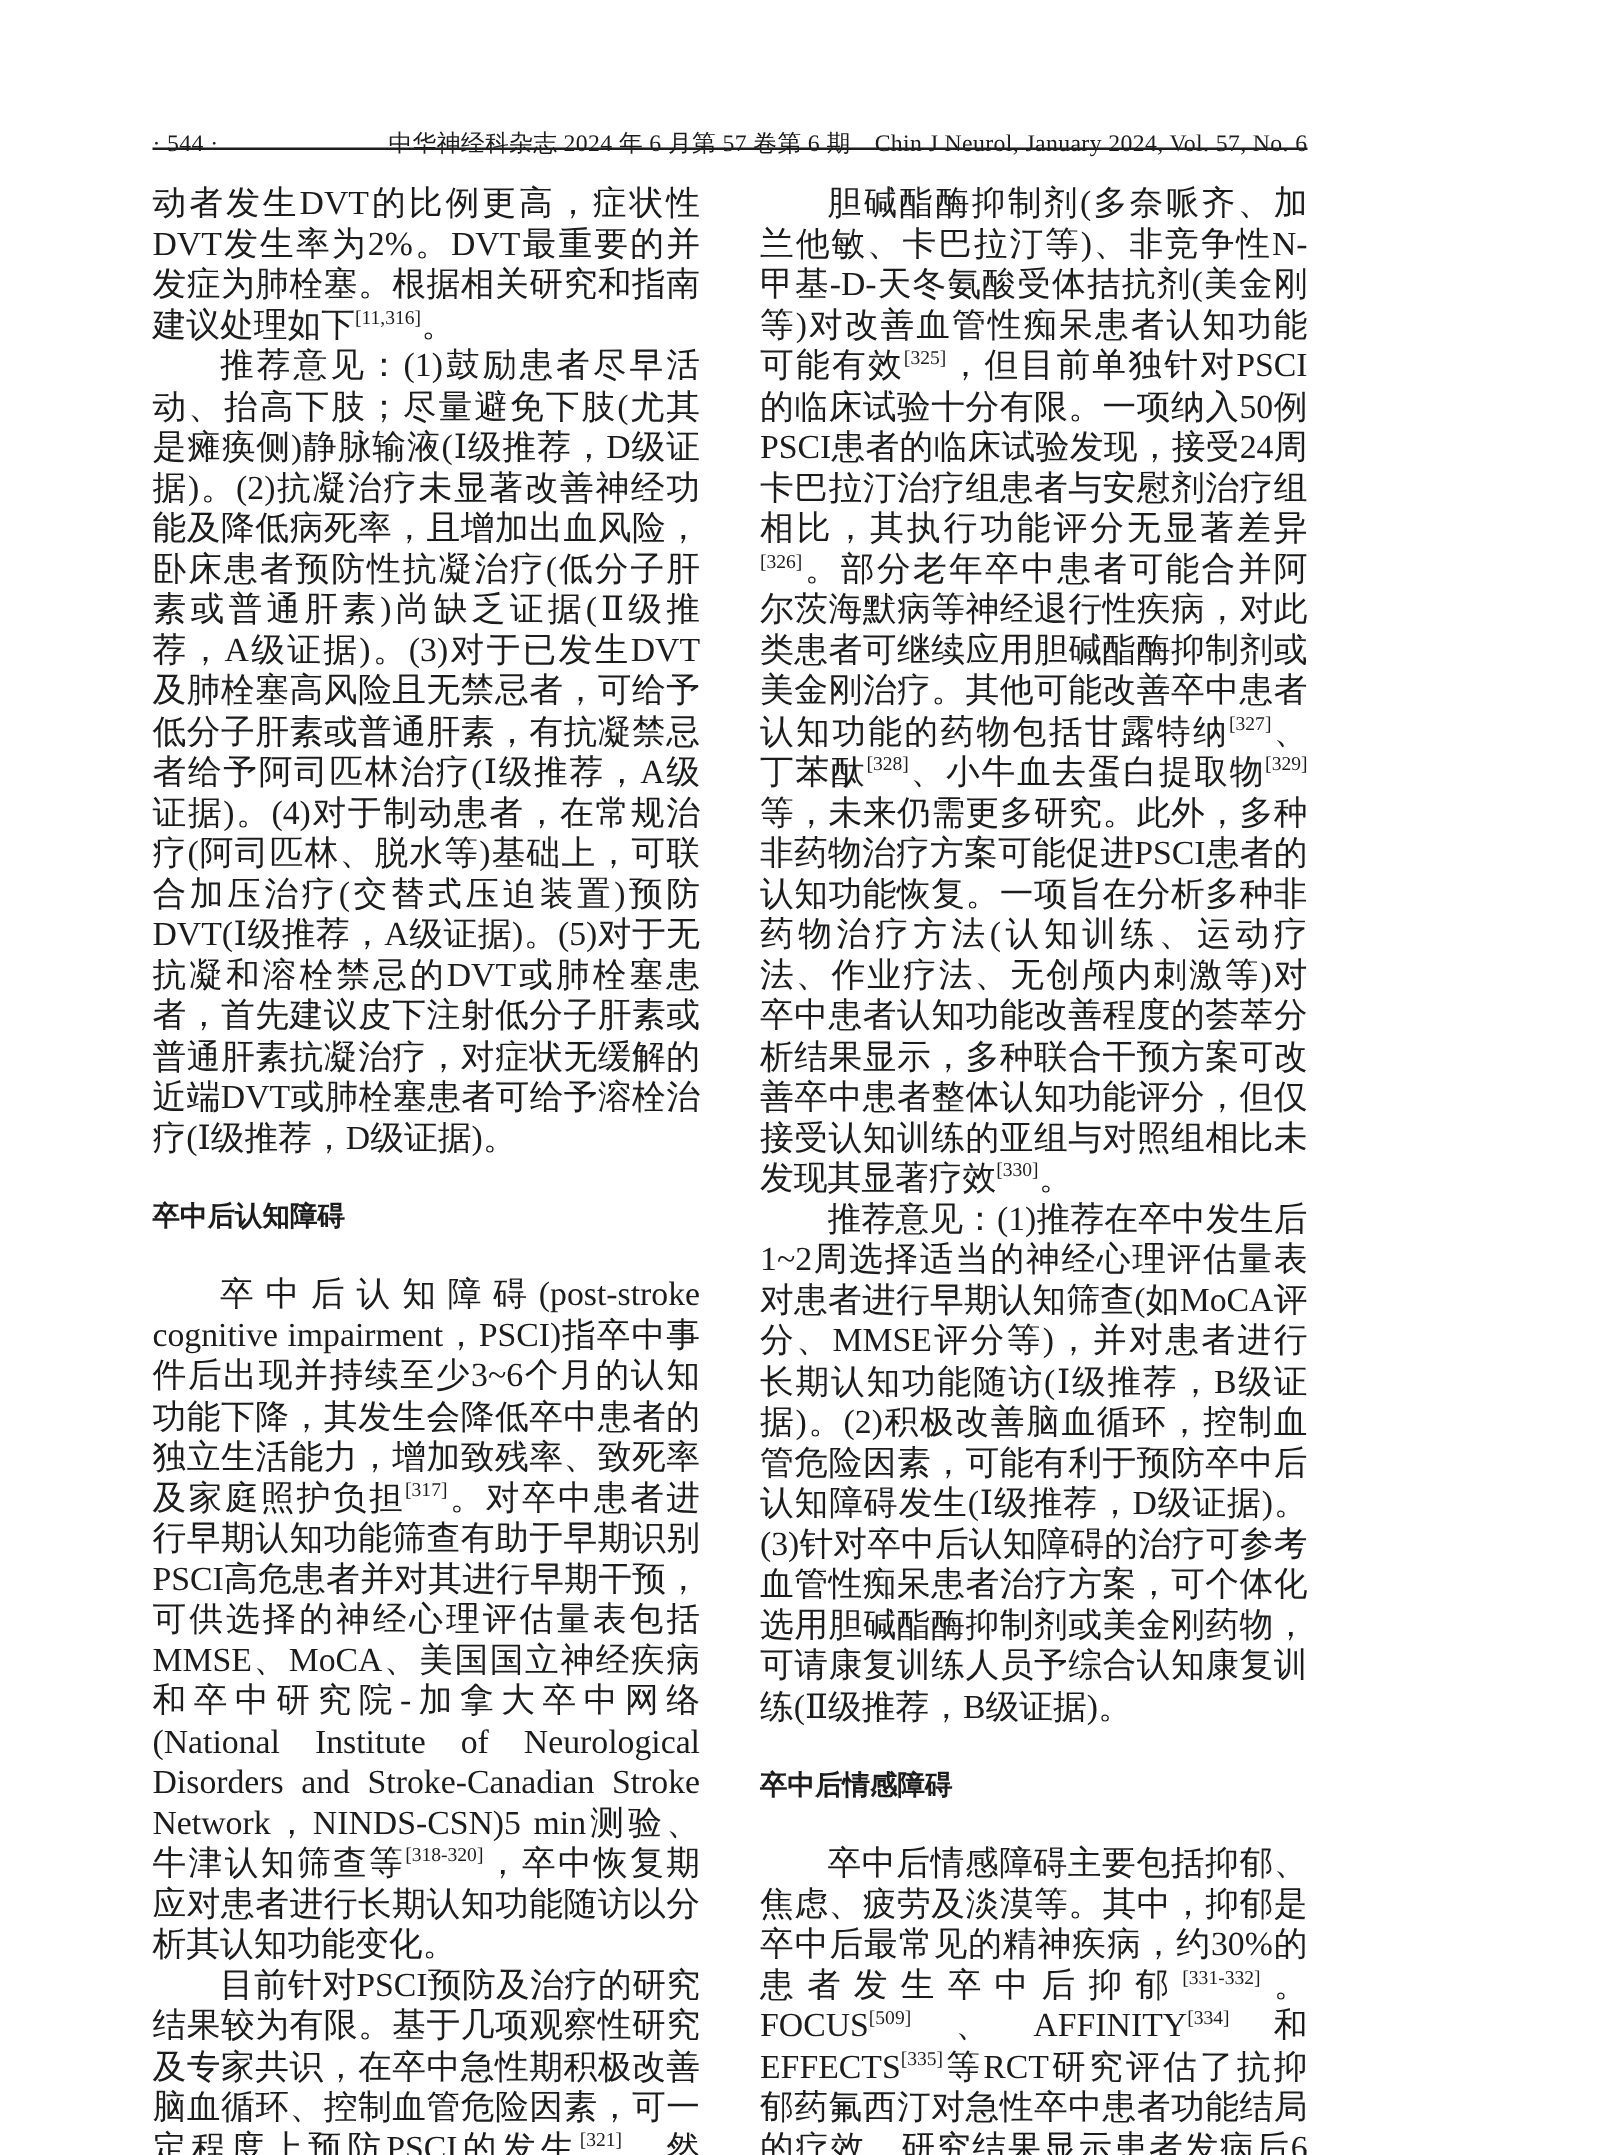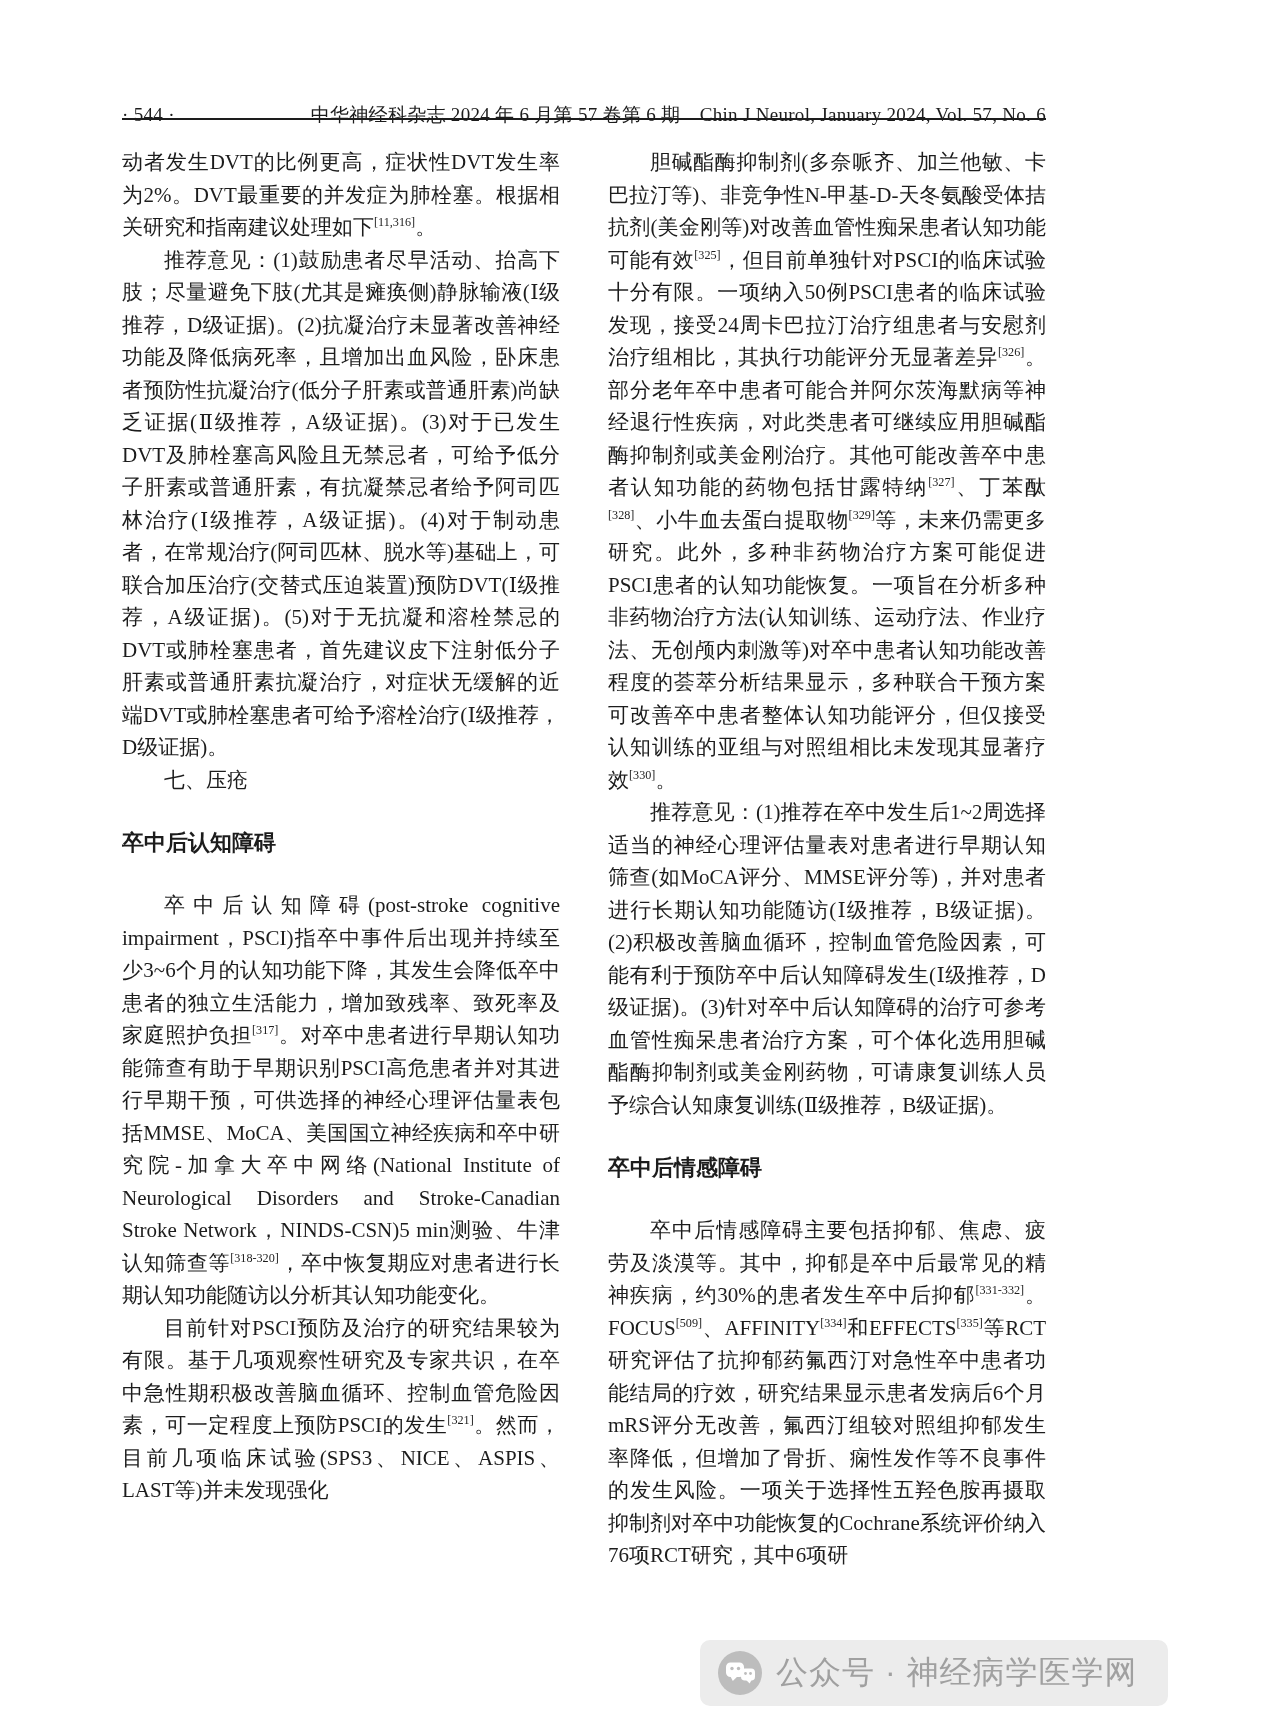--- a/index.html
+++ b/index.html
@@ -20,21 +20,21 @@
   .header-rule {
     position:absolute; top:118px; left:122px; width:924px;
     height:2px; background:#1d1d1d;
   }
   .columns {
     position:absolute; top:146px; left:122px; width:924px;
     display:flex; gap:48px;
   }
   .col { width:438px; }
   .para {
-    font-size:21px; line-height:32.5px;
+    font-size:27px; line-height:32.5px;
     text-align:justify;
     text-justify:inter-ideograph;
   }
   .para.indent { text-indent:2em; }
   .para b {
     font-weight:400;
     font-family:"Liberation Sans","DejaVu Sans",sans-serif;
   }
   .heading {
     font-size:22px; line-height:32px;
@@ -71,43 +71,26 @@
     <span>· 544 ·</span>
     <span>中华神经科杂志 2024 年 6 月第 57 卷第 6 期　Chin J Neurol, January 2024, Vol. 57, No. 6</span>
   </header>
 
   <div class="header-rule"></div>
 
   <main class="columns">
     <section class="col">
         <div class="para">动者发生DVT的比例更高，症状性DVT发生率为2%。DVT最重要的并发症为肺栓塞。根据相关研究和指南建议处理如下<sup class="ref">[11,316]</sup>。</div>
         <div class="para indent"><b>推荐意见：</b>(1)鼓励患者尽早活动、抬高下肢；尽量避免下肢(尤其是瘫痪侧)静脉输液(Ⅰ级推荐，D级证据)。(2)抗凝治疗未显著改善神经功能及降低病死率，且增加出血风险，卧床患者预防性抗凝治疗(低分子肝素或普通肝素)尚缺乏证据(Ⅱ级推荐，A级证据)。(3)对于已发生DVT及肺栓塞高风险且无禁忌者，可给予低分子肝素或普通肝素，有抗凝禁忌者给予阿司匹林治疗(Ⅰ级推荐，A级证据)。(4)对于制动患者，在常规治疗(阿司匹林、脱水等)基础上，可联合加压治疗(交替式压迫装置)预防DVT(Ⅰ级推荐，A级证据)。(5)对于无抗凝和溶栓禁忌的DVT或肺栓塞患者，首先建议皮下注射低分子肝素或普通肝素抗凝治疗，对症状无缓解的近端DVT或肺栓塞患者可给予溶栓治疗(Ⅰ级推荐，D级证据)。</div>
-        <div class="para indent">七、压疮</div>
         <div class="heading">卒中后认知障碍</div>
         <div class="para indent">卒中后认知障碍(post-stroke cognitive impairment，PSCI)指卒中事件后出现并持续至少3~6个月的认知功能下降，其发生会降低卒中患者的独立生活能力，增加致残率、致死率及家庭照护负担<sup class="ref">[317]</sup>。对卒中患者进行早期认知功能筛查有助于早期识别PSCI高危患者并对其进行早期干预，可供选择的神经心理评估量表包括MMSE、MoCA、美国国立神经疾病和卒中研究院-加拿大卒中网络(National Institute of Neurological Disorders and Stroke-Canadian Stroke Network，NINDS-CSN)5 min测验、牛津认知筛查等<sup class="ref">[318-320]</sup>，卒中恢复期应对患者进行长期认知功能随访以分析其认知功能变化。</div>
         <div class="para indent">目前针对PSCI预防及治疗的研究结果较为有限。基于几项观察性研究及专家共识，在卒中急性期积极改善脑血循环、控制血管危险因素，可一定程度上预防PSCI的发生<sup class="ref">[321]</sup>。然而，目前几项临床试验(SPS3、NICE、ASPIS、LAST等)并未发现强化</div>
       </section>
     <section class="col">
         <div class="para indent">胆碱酯酶抑制剂(多奈哌齐、加兰他敏、卡巴拉汀等)、非竞争性N-甲基-D-天冬氨酸受体拮抗剂(美金刚等)对改善血管性痴呆患者认知功能可能有效<sup class="ref">[325]</sup>，但目前单独针对PSCI的临床试验十分有限。一项纳入50例PSCI患者的临床试验发现，接受24周卡巴拉汀治疗组患者与安慰剂治疗组相比，其执行功能评分无显著差异<sup class="ref">[326]</sup>。部分老年卒中患者可能合并阿尔茨海默病等神经退行性疾病，对此类患者可继续应用胆碱酯酶抑制剂或美金刚治疗。其他可能改善卒中患者认知功能的药物包括甘露特纳<sup class="ref">[327]</sup>、丁苯酞<sup class="ref">[328]</sup>、小牛血去蛋白提取物<sup class="ref">[329]</sup>等，未来仍需更多研究。此外，多种非药物治疗方案可能促进PSCI患者的认知功能恢复。一项旨在分析多种非药物治疗方法(认知训练、运动疗法、作业疗法、无创颅内刺激等)对卒中患者认知功能改善程度的荟萃分析结果显示，多种联合干预方案可改善卒中患者整体认知功能评分，但仅接受认知训练的亚组与对照组相比未发现其显著疗效<sup class="ref">[330]</sup>。</div>
         <div class="para indent"><b>推荐意见：</b>(1)推荐在卒中发生后1~2周选择适当的神经心理评估量表对患者进行早期认知筛查(如MoCA评分、MMSE评分等)，并对患者进行长期认知功能随访(Ⅰ级推荐，B级证据)。(2)积极改善脑血循环，控制血管危险因素，可能有利于预防卒中后认知障碍发生(Ⅰ级推荐，D级证据)。(3)针对卒中后认知障碍的治疗可参考血管性痴呆患者治疗方案，可个体化选用胆碱酯酶抑制剂或美金刚药物，可请康复训练人员予综合认知康复训练(Ⅱ级推荐，B级证据)。</div>
         <div class="heading">卒中后情感障碍</div>
         <div class="para indent">卒中后情感障碍主要包括抑郁、焦虑、疲劳及淡漠等。其中，抑郁是卒中后最常见的精神疾病，约30%的患者发生卒中后抑郁<sup class="ref">[331-332]</sup>。FOCUS<sup class="ref">[509]</sup>、AFFINITY<sup class="ref">[334]</sup>和EFFECTS<sup class="ref">[335]</sup>等RCT研究评估了抗抑郁药氟西汀对急性卒中患者功能结局的疗效，研究结果显示患者发病后6个月mRS评分无改善，氟西汀组较对照组抑郁发生率降低，但增加了骨折、痫性发作等不良事件的发生风险。一项关于选择性五羟色胺再摄取抑制剂对卒中功能恢复的Cochrane系统评价纳入76项RCT研究，其中6项研</div>
       </section>
   </main>
 
-  <div class="watermark">
-    <span class="wm-icon">
-      <svg width="44" height="44" viewBox="0 0 44 44" aria-hidden="true">
-        <circle cx="22" cy="22" r="22" fill="#bdbdbd"></circle>
-        <rect x="8" y="11.5" width="18" height="14.5" rx="4.5" fill="#ffffff"></rect>
-        <path d="M12.5 25.5 l2.3 4.6 4.6-4.6 z" fill="#ffffff"></path>
-        <circle cx="14" cy="17.5" r="1.7" fill="#bdbdbd"></circle>
-        <circle cx="20.5" cy="17.5" r="1.7" fill="#bdbdbd"></circle>
-        <rect x="23" y="17.5" width="14" height="12" rx="3.8" fill="#ffffff"></rect>
-        <path d="M33.5 29 l-1.8 3.6 -3.6-3.6 z" fill="#ffffff"></path>
-        <circle cx="27.5" cy="22.5" r="1.4" fill="#bdbdbd"></circle>
-        <circle cx="32.5" cy="22.5" r="1.4" fill="#bdbdbd"></circle>
-      </svg>
-    </span>
-    <span class="wm-text">公众号 · 神经病学医学网</span>
-  </div>
 
 </div>
 
 </body></html>

